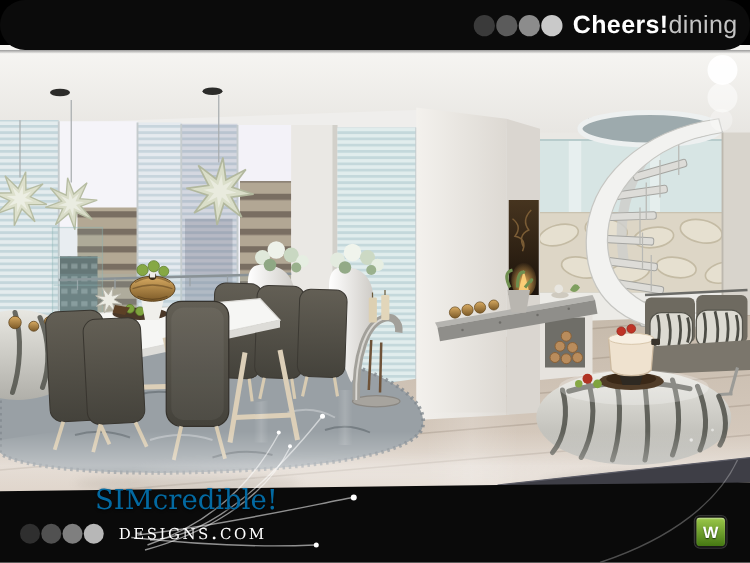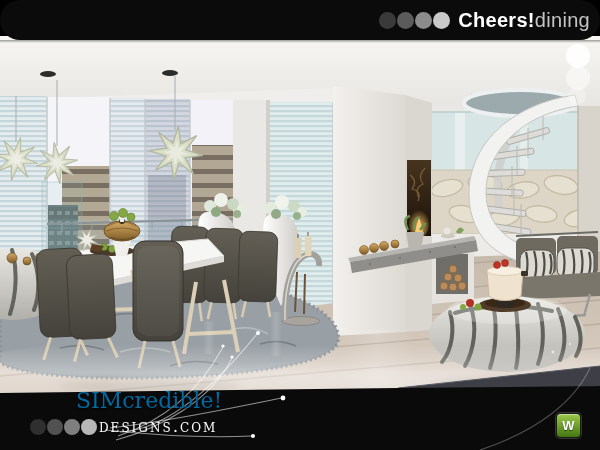--- a/index.html
+++ b/index.html
@@ -18,21 +18,21 @@
   .title .light{color:#c4c4c4;font-weight:normal;}
   
   .side-dot{position:absolute;border-radius:50%;background:#fff;z-index:2;}
   .sd1{width:24px;height:24px;left:566px;top:44px;opacity:.92;}
   .sd2{width:24px;height:24px;left:566px;top:66px;opacity:.52;}
   .sd3{width:18px;height:18px;left:568px;top:87px;opacity:.30;}
   
   .footer{position:absolute;left:0;top:380px;width:600px;height:70px;z-index:3;pointer-events:none;}
   .brand1{position:absolute;left:76px;top:10px;color:#0369a1;font-family:"DejaVu Serif", serif;
           font-size:22px;letter-spacing:0px;line-height:1;text-shadow:0 1px 2px rgba(0,0,0,.8);}
-  .brand2row{position:absolute;left:30px;top:38px;display:flex;gap:2px;}
+  .brand2row{position:absolute;left:16px;top:38px;display:flex;gap:12px;}
   .brand2row .dots i{width:16px;height:16px;}
   .brand2{color:#fff;font-family:"DejaVu Serif", serif;font-size:17px;letter-spacing:2px;
           font-variant:small-caps;line-height:1;}
   .wm{position:absolute;left:556px;top:33px;width:23px;height:23px;border-radius:4px;
       border:1px solid #1a1a1a;box-shadow:0 0 0 1px rgba(255,255,255,.18), inset 0 1px 1px rgba(255,255,255,.45);
       color:#fff;font-weight:bold;font-size:13px;display:flex;align-items:center;justify-content:center;
       pointer-events:auto;text-shadow:0 1px 1px rgba(0,0,0,.6);}
 </style>
 </head>
 <body>

